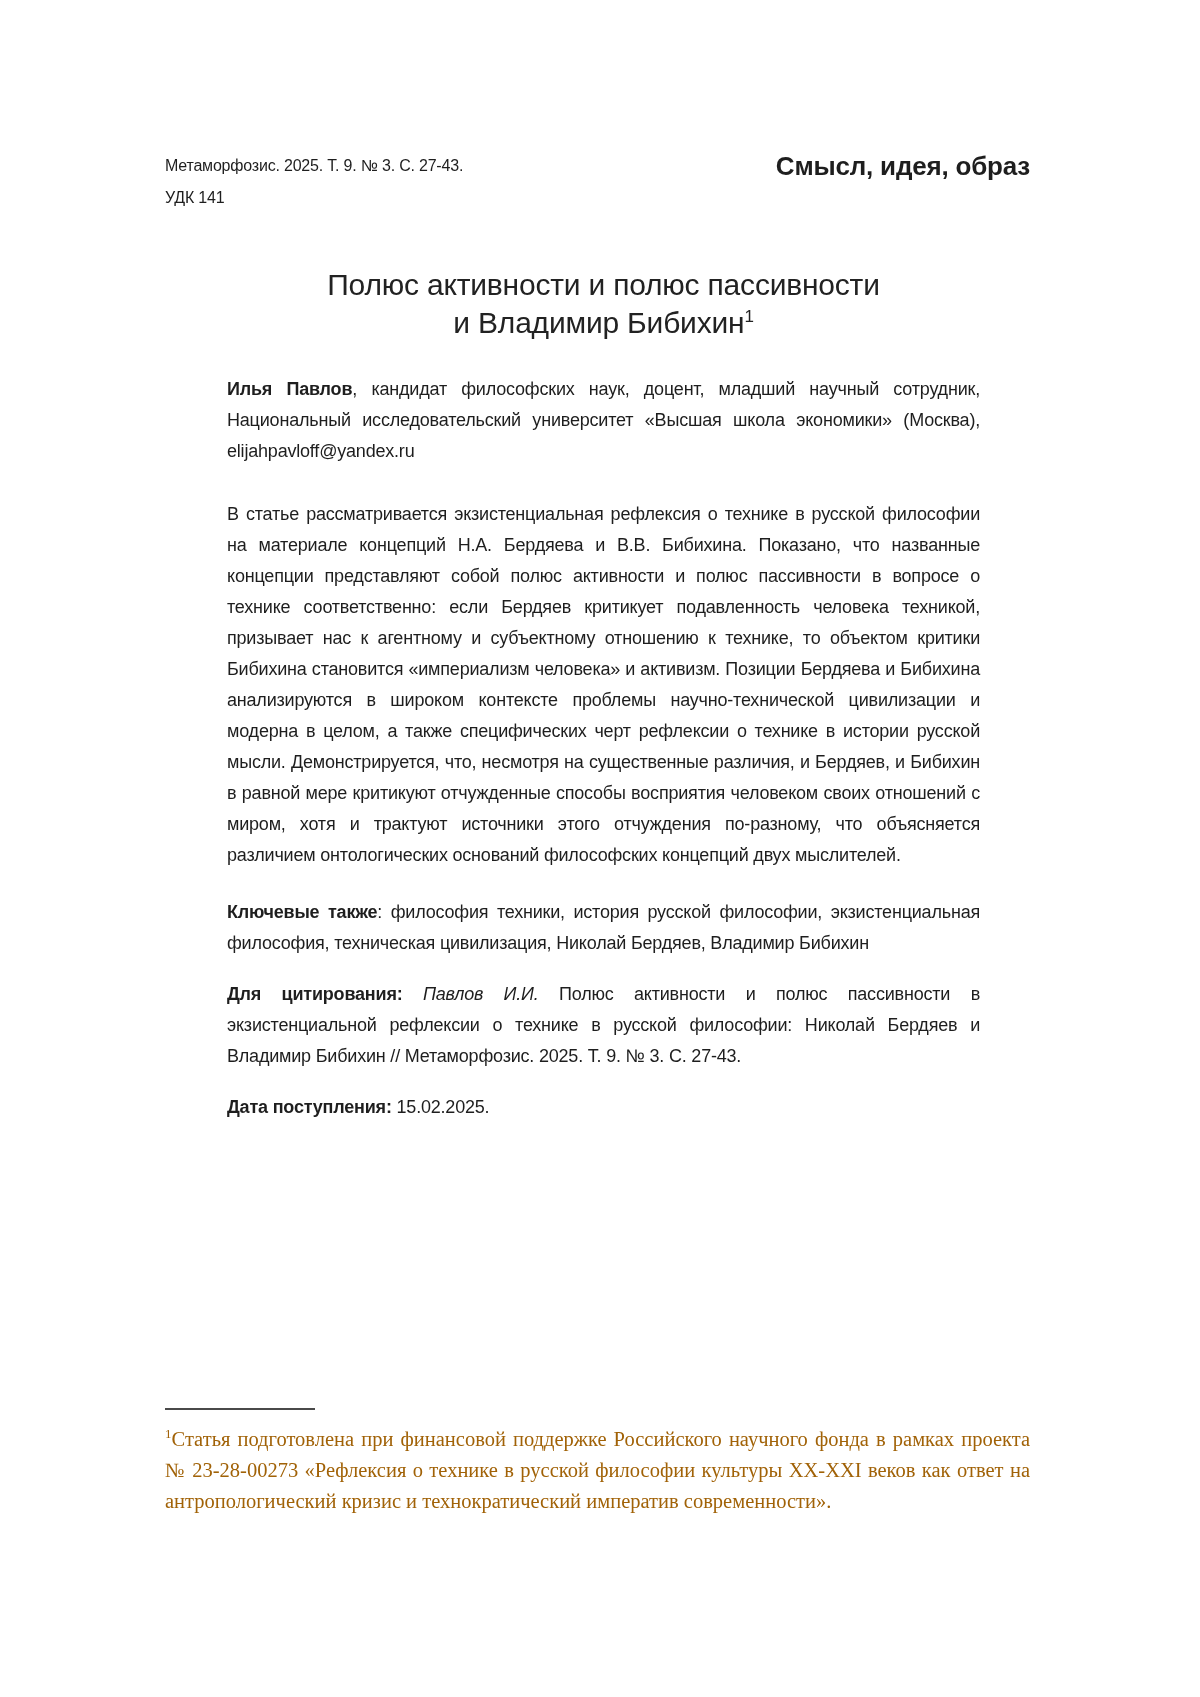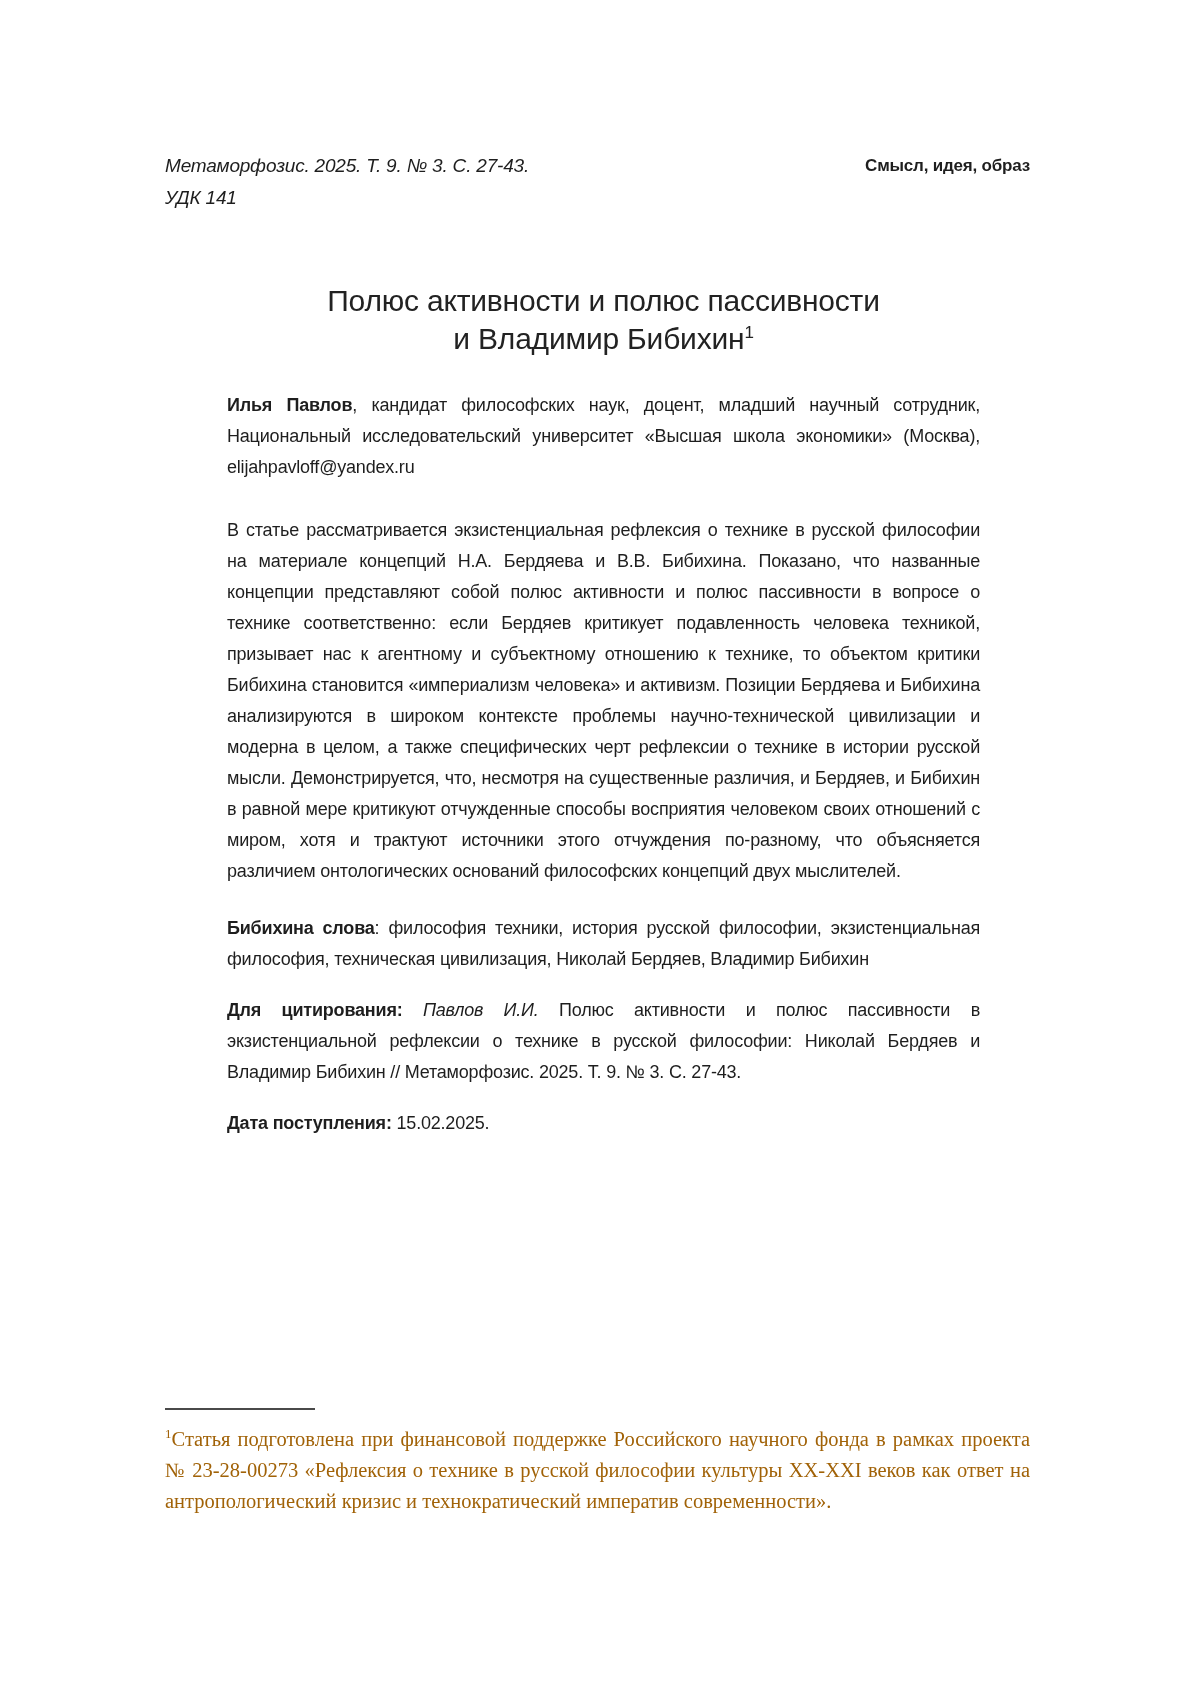--- a/index.html
+++ b/index.html
@@ -19,38 +19,37 @@
     color: #1e1e1e;
     letter-spacing: -0.2px;
   }
   
   .header {
     display: flex;
     justify-content: space-between;
     align-items: flex-start;
   }
   .header-left {
-    font-size: 19px;
+    font-size: 16px;
     line-height: 32px;
-    font-style: italic;
   }
   .header-rubric {
-    font-size: 17px;
+    font-size: 26px;
     line-height: 32px;
     font-weight: bold;
     white-space: nowrap;
   }
   
   .column {
     margin-left: 62px;
     margin-right: 50px;
   }
   
   .title {
-    margin-top: 68px;
+    margin-top: 52px;
     text-align: center;
     font-size: 30px;
     line-height: 38px;
     font-weight: 400;
     color: #222222;
   }
   .title .title-line { display: block; }
   .title sup {
     font-size: 17px;
     line-height: 0;
@@ -111,21 +110,21 @@
 
     <h1 class="title">
       <span class="title-line">Полюс активности и полюс пассивности</span>
       <span class="title-line"><span>и Владимир Бибихин</span><sup>1</sup></span>
     </h1>
 
     <p class="para author-block"><b>Илья Павлов</b><span>, кандидат философских наук, доцент, младший научный сотрудник, Национальный исследовательский университет «Высшая школа экономики» (Москва), elijahpavloff@yandex.ru</span></p>
 
     <p class="para abstract-block">В статье рассматривается экзистенциальная рефлексия о технике в русской философии на материале концепций Н.А. Бердяева и В.В. Бибихина. Показано, что названные концепции представляют собой полюс активности и полюс пассивности в вопросе о технике соответственно: если Бердяев критикует подавленность человека техникой, призывает нас к агентному и субъектному отношению к технике, то объектом критики Бибихина становится «империализм человека» и активизм. Позиции Бердяева и Бибихина анализируются в широком контексте проблемы научно-технической цивилизации и модерна в целом, а также специфических черт рефлексии о технике в истории русской мысли. Демонстрируется, что, несмотря на существенные различия, и Бердяев, и Бибихин в равной мере критикуют отчужденные способы восприятия человеком своих отношений с миром, хотя и трактуют источники этого отчуждения по-разному, что объясняется различием онтологических оснований философских концепций двух мыслителей.</p>
 
-    <p class="para keywords-block"><b>Бибихина слова</b><span>: философия техники, история русской философии, экзистенциальная философия, техническая цивилизация, Николай Бердяев, Владимир Бибихин</span></p>
+    <p class="para keywords-block"><b>Ключевые также</b><span>: философия техники, история русской философии, экзистенциальная философия, техническая цивилизация, Николай Бердяев, Владимир Бибихин</span></p>
 
     <p class="para citation-block"><b>Для цитирования:</b><i> Павлов И.И.</i><span> Полюс активности и полюс пассивности в экзистенциальной рефлексии о технике в русской философии: Николай Бердяев и Владимир Бибихин // Метаморфозис. 2025. Т. 9. № 3. С. 27-43.</span></p>
 
     <p class="para received-block"><b>Дата поступления:</b><span> 15.02.2025.</span></p>
 
   </div>
 
   <div class="footnote">
     <hr class="footnote-rule">
     <p class="footnote-text" style="margin:0"><sup>1</sup><span>Статья подготовлена при финансовой поддержке Российского научного фонда в рамках проекта № 23-28-00273 «Рефлексия о технике в русской философии культуры XX-XXI веков как ответ на антропологический кризис и технократический императив современности».</span></p>

